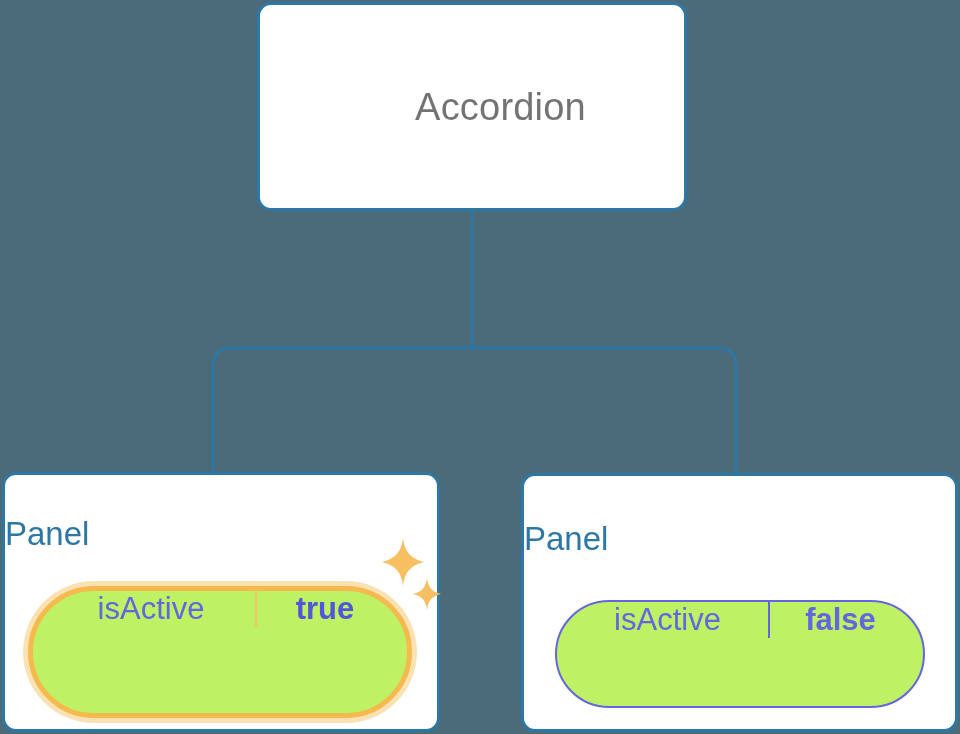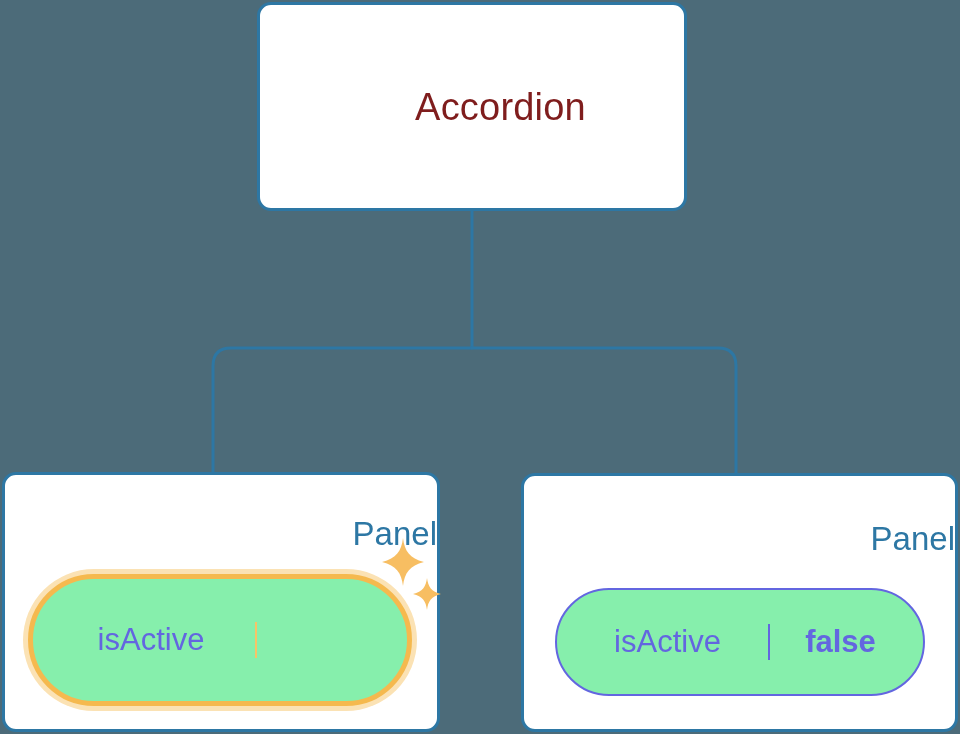--- a/index.html
+++ b/index.html
@@ -49,21 +49,21 @@
     width: 430px;
     height: 209px;
   }
   #node-accordion .node-title {
     position: absolute;
     left: 9px;
     right: 0;
     top: 50%;
     transform: translateY(-50%);
     text-align: center;
-    color: #7f1d1d;
+    color: #737373;
     font-size: 38px;
     font-weight: 400;
     letter-spacing: 0.2px;
     padding-left: 48px;
   }
 
   
   .panel-node {
     overflow: visible;
   }
@@ -77,34 +77,35 @@
     left: 521px;
     top: 473px;
     width: 437px;
     height: 259px;
   }
   .panel-node .node-title {
     position: absolute;
     left: 0;
     right: 0;
     top: 40px;
-    text-align: right;
+    text-align: left;
     color: #2d77a4;
     font-size: 33px;
     font-weight: 400;
   }
   #node-panel-right .node-title { top: 44px; }
 
   
   .prop-pill {
     position: absolute;
     display: flex;
-    align-items: center;
+    align-items: flex-start;
     box-sizing: border-box;
-    background: #86efac;
+    background: #bef264;
+    margin-top: 12px;
   }
 
   .prop-key, .prop-val {
     display: flex;
     align-items: center;
     justify-content: center;
     box-sizing: border-box;
     white-space: nowrap;
   }
 
@@ -194,20 +195,21 @@
   <div class="node" id="node-accordion">
     <div class="node-title">Accordion</div>
   </div>
 
   <div class="node panel-node" id="node-panel-left">
     <div class="node-title">Panel</div>
   </div>
 
   <div class="prop-pill" id="pill-left">
     <div class="prop-key">isActive</div>
+    <div class="prop-val">true</div>
   </div>
 
   <div class="sparkle-group">
     <svg class="sparkle sparkle-big" viewBox="0 0 42 48">
       <path d="M21 0 C22.6 13.2 27.6 20.4 42 24 C27.6 27.6 22.6 34.8 21 48 C19.4 34.8 14.4 27.6 0 24 C14.4 20.4 19.4 13.2 21 0 Z" fill="#f7be62"></path>
     </svg>
     <svg class="sparkle sparkle-small" viewBox="0 0 28 32">
       <path d="M14 0 C15.1 8.8 18.4 13.6 28 16 C18.4 18.4 15.1 23.2 14 32 C12.9 23.2 9.6 18.4 0 16 C9.6 13.6 12.9 8.8 14 0 Z" fill="#f7be62"></path>
     </svg>
   </div>

